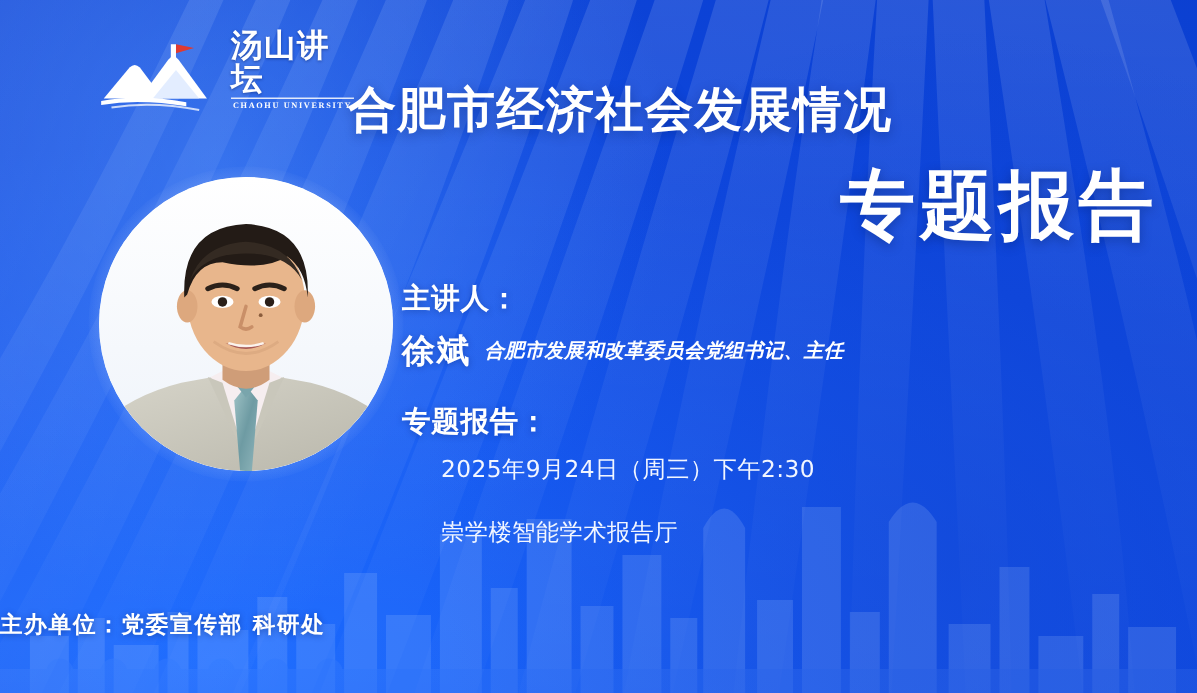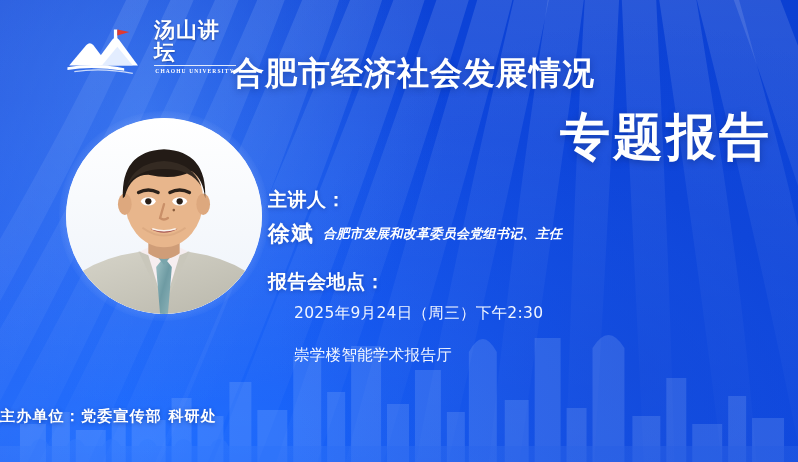--- a/index.html
+++ b/index.html
@@ -332,21 +332,21 @@
 
     <div>
       <div class="info-label">主讲人：</div>
       <div class="speaker-row">
         <span class="speaker-name">徐斌</span>
         <span class="speaker-title">合肥市发展和改革委员会党组书记、主任</span>
       </div>
     </div>
 
     <div class="group">
-      <div class="info-label">报告会地点：</div>
+      <div class="info-label">专题报告：</div>
       <div class="info-value">2025年9月24日（周三）下午2:30</div>
     </div>
 
     <div class="group">
       <div class="info-value">崇学楼智能学术报告厅</div>
     </div>
 
   </div>
 
   <div class="footer">

